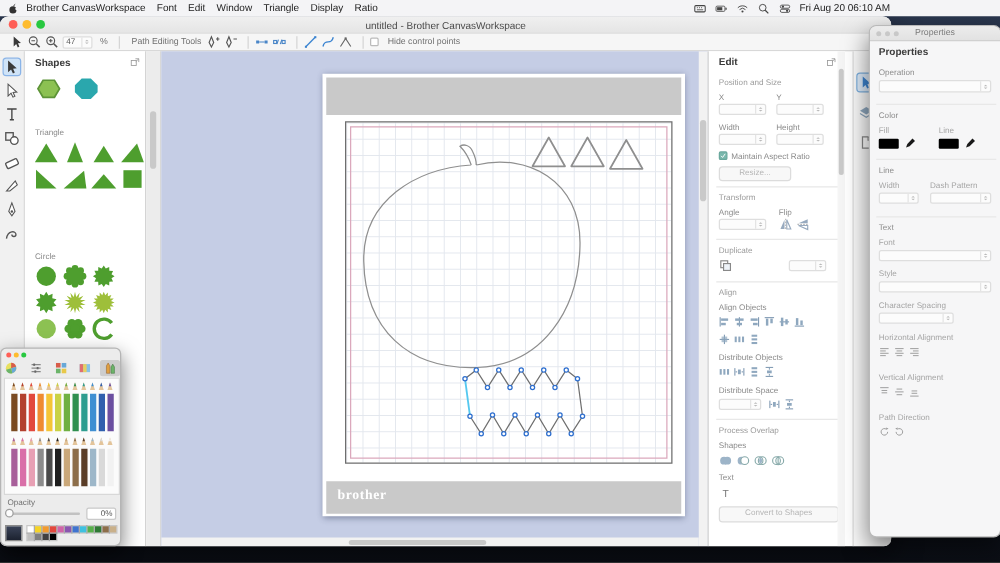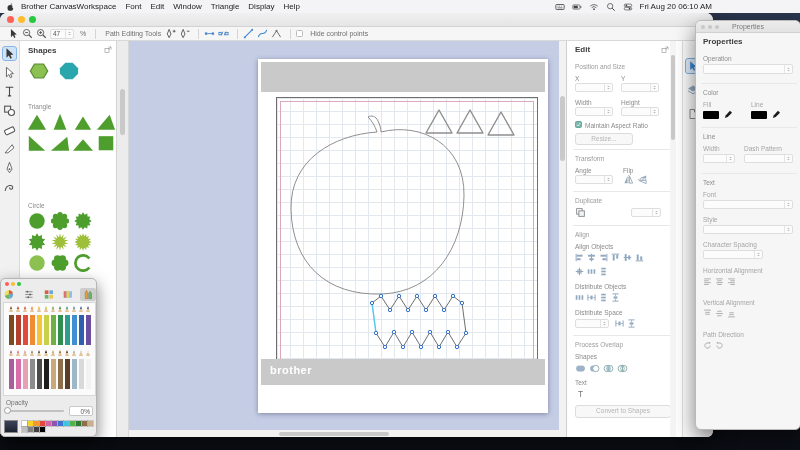--- a/index.html
+++ b/index.html
@@ -117,21 +117,21 @@
           <path d="M6.5 3.4 Q6.8 1.8 8.2 1.2" stroke="#333" stroke-width="0.9" fill="none"></path>
         </svg>
       </span>
     <span class="mb-app">Brother CanvasWorkspace</span>
     <span style="display:flex;">
         <span class="menu-item">Font</span>
         <span class="menu-item">Edit</span>
         <span class="menu-item">Window</span>
         <span class="menu-item">Triangle</span>
         <span class="menu-item">Display</span>
-        <span class="menu-item">Help</span>
+        <span class="menu-item">Ratio</span>
       </span>
     <span class="mb-right">
       <span style="display:flex;gap:7px;">
           <span class="ic">
             <svg viewBox="0 0 12 12" width="100%" height="100%">
               <rect x="1" y="3" width="10" height="6" rx="1" fill="none" stroke="#444"></rect>
               <path d="M3 5h1M5 5h1M7 5h1M3 7h6" stroke="#444" stroke-width="0.8"></path>
             </svg>
           </span>
           <span class="ic">
@@ -165,20 +165,21 @@
         </span>
       <span>Fri Aug 20 06:10 AM</span>
     </span>
   </div>
 
   <div class="appwindow">
     <div class="titlebar">
       <span class="tl" style="left:7px;background:#ff5f57;"></span>
       <span class="tl" style="left:18px;background:#febc2e;"></span>
       <span class="tl" style="left:29px;background:#28c840;"></span>
+      <span class="titletext">untitled - Brother CanvasWorkspace</span>
     </div>
 
     <div class="toolbar">
       <span style="display:flex;">
           <span class="ic">
             <svg viewBox="0 0 12 12" width="100%" height="100%">
               <path d="M3.2 1.2 L3.2 10 L5.4 7.9 L6.8 10.8 L8.2 10.1 L6.9 7.3 L9.6 7 Z" fill="#3a3a3a"></path>
             </svg>
           </span>
           <span class="ic">
@@ -441,21 +442,21 @@
       </div>
 
       <div class="gap-strip">
         <div class="thumb" style="left:3px;top:48px;width:5px;height:46px;"></div>
       </div>
 
       <div class="canvas">
         <div class="artboard">
           <div class="band" style="top:3px;height:30px;"></div>
           <div class="mat"></div>
-          <div class="band" style="top:300px;height:26px;">
+          <div class="band" style="top:326px;height:26px;font-family:Liberation Serif, serif;">
             <div class="brand">brother</div>
           </div>
         </div>
         <svg style="position:absolute;left:0;top:0;width:437px;height:396px;pointer-events:none;" viewBox="0 0 437 396">
           <path d="M248,91 C246,85 243,80 239,76 C242,74 247,75 249,80 C251,84 252,88 252,91 M252,91 C292,81 336,103 335,155 C334,207 305,251 253,253 C197,255 163,222 162,168 C161,119 204,94 248,91" fill="none" stroke="#8f8f8f" stroke-width="1"></path>
           <polygon points="310,69 297,92 323,92" fill="none" stroke="#8f8f8f" stroke-width="1.4" stroke-linejoin="round"></polygon>
           <polygon points="341,69 328,92 354,92" fill="none" stroke="#8f8f8f" stroke-width="1.4" stroke-linejoin="round"></polygon>
           <polygon points="372,71 359,94 385,94" fill="none" stroke="#8f8f8f" stroke-width="1.4" stroke-linejoin="round"></polygon>
           <polyline class="nodes" points="243,262 252,255 261,269 270,255 279,269 288,255 297,269 306,255 315,269 324,255 333,262 337,292 328,306 319,291 310,306 301,291 292,306 283,291 274,306 265,291 256,306 247,292" fill="none" stroke="#6f6f6f" stroke-width="1"></polyline>
           <line x1="247" y1="292" x2="243" y2="262" stroke="#54c8f0" stroke-width="1.5"></line>

